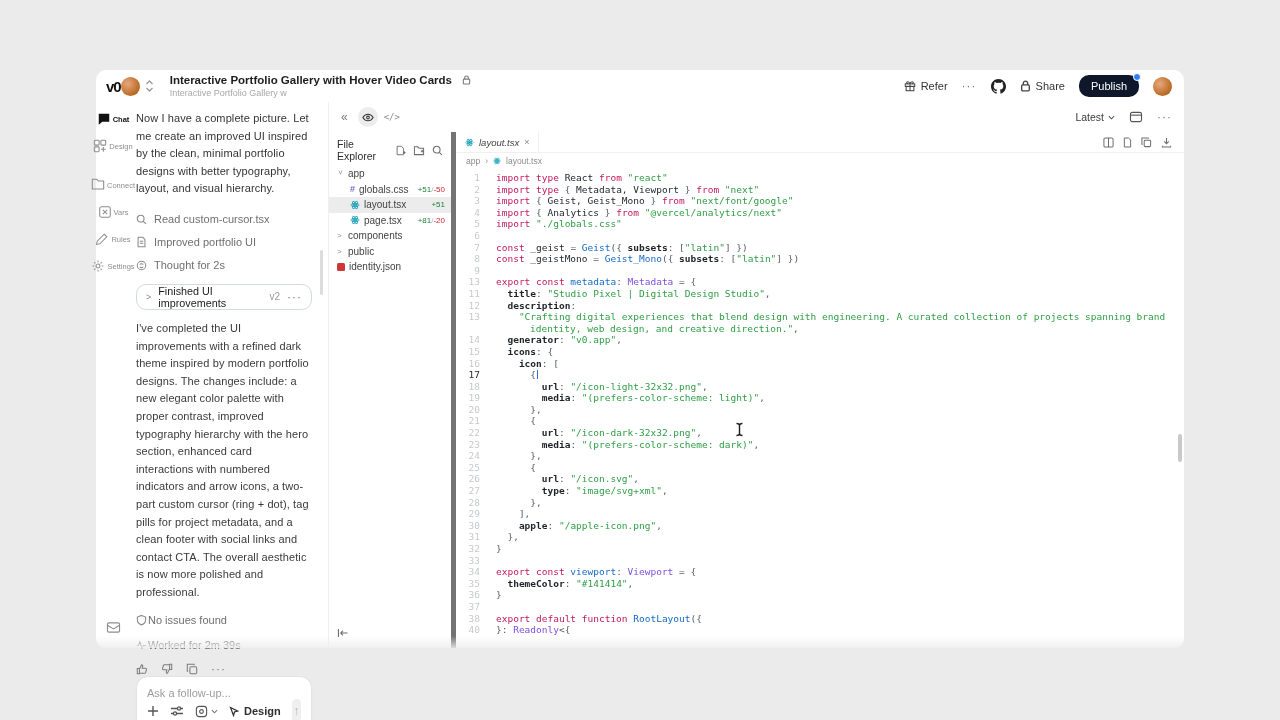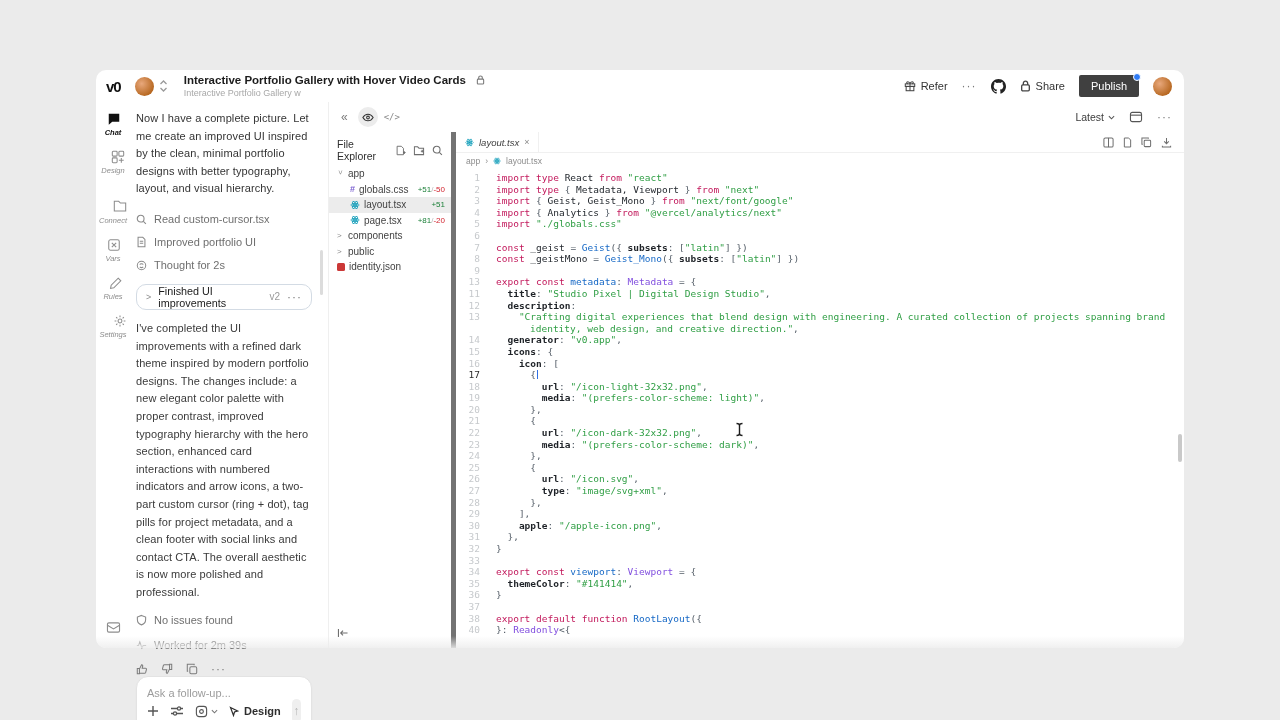--- a/index.html
+++ b/index.html
@@ -5,60 +5,60 @@
   * { box-sizing: border-box; margin: 0; padding: 0; }
   html,body { width:1280px; height:720px; overflow:hidden; background:#ebebeb;
     font-family:"Liberation Sans", sans-serif; }
   .app { position:absolute; left:96px; top:70px; width:1088px; height:578px;
     background:#fff; border-radius:10px; }
   svg { display:block; }
 
   
   .hdr { position:absolute; top:0; left:0; right:0; height:32px; display:flex;
     align-items:center; padding:0 12px 0 10px; }
-  .logo { font-weight:700; font-size:15px; color:#111; letter-spacing:-1px; margin-right:14px; }
+  .logo { font-weight:700; font-size:15px; color:#111; letter-spacing:-1px; }
   .avatar { width:19px; height:19px; border-radius:50%;
     background:radial-gradient(circle at 35% 35%, #e8a87c 0%, #b5651d 75%); }
   .updown { margin:0 8px 0 5px; color:#9a9a9a; }
   .titleblock { margin-left:8px; line-height:1.15; }
   .titlerow { display:flex; align-items:center; gap:10px; }
   .title { font-size:11.5px; font-weight:700; color:#1c1c1c; }
   .subtitle { font-size:9px; color:#a8a8a8; margin-top:1px; }
   .hdr-right { margin-left:auto; display:flex; align-items:center; gap:14px; }
   .hbtn { display:flex; align-items:center; gap:5px; font-size:11px; color:#333; cursor:pointer; }
   .dots { color:#7a7a7a; font-size:12px; letter-spacing:1px; }
-  .publish { position:relative; background:#404040; color:#fff; font-size:11px;
-    padding:5px 12px; border-radius:2px; }
+  .publish { position:relative; background:#0f172a; color:#fff; font-size:11px;
+    padding:5px 12px; border-radius:10px; }
   .publish .dot { position:absolute; top:-2px; right:-2px; width:8px; height:8px;
     border-radius:50%; background:#2f7cf6; border:1.5px solid #fff; }
 
   
   .rail { position:absolute; top:32px; left:0; width:34px; bottom:0; display:flex;
     flex-direction:column; align-items:center; padding-top:10px; }
-  .rail-item { display:flex; flex-direction:column; align-items:flex-end; gap:2px;
-    margin-bottom:13px; cursor:pointer;font-style:italic; }
+  .rail-item { display:flex; flex-direction:row; align-items:center; gap:2px;
+    margin-bottom:13px; cursor:pointer; }
   .rail-item .lbl { font-size:7.5px; color:#8d8d8d; }
   .rail-item.active .lbl { color:#111; font-weight:700; }
   .rail-gap { height:12px; }
   .rail-mail { margin-top:auto; margin-bottom:14px; }
 
   
   .chat { position:absolute; top:32px; left:34px; width:194px; bottom:0;
     padding:8px 12px 10px 6px; display:flex; flex-direction:column; font-size:11px; }
   .msg { color:#343434; line-height:1.6; letter-spacing:.1px; }
   .tools { margin-top:10px; }
   .tool { display:flex; align-items:center; gap:7px; color:#6f6f6f; height:23px; cursor:pointer; }
   .task-card { margin-top:7px; border:1px solid #d3dbe4; border-radius:10px; height:27px;
     display:flex; align-items:center; padding:0 9px; gap:7px; cursor:pointer; background:#fff; }
   .task-card .chev { color:#8a8a8a; font-size:9px; }
   .task-card .tlabel { color:#1b1b1b; font-size:10.8px; }
   .task-card .ver { color:#9a9a9a; font-size:10px; }
   .task-card .dots { margin-left:auto; }
   .summary { margin-top:10px; color:#3a3a3a; line-height:1.6; letter-spacing:.1px; }
-  .meta-row { display:flex; align-items:center; gap:7px; color:#6f6f6f; margin-top:13px; cursor:pointer; }
+  .meta-row { display:flex; align-items:center; gap:1px; color:#6f6f6f; margin-top:13px; cursor:pointer; }
   .actions { display:flex; align-items:center; gap:13px; margin-top:11px; color:#7c7c7c; }
   .actions > span { cursor:pointer; }
   .composer { margin-top:auto; border:1px solid #e3e3e3; border-radius:12px; background:#fff;
     height:78px; padding:10px 10px 8px 10px; display:flex; flex-direction:column;
     box-shadow:0 1px 2px rgba(0,0,0,.03); }
   .placeholder { color:#9c9c9c; font-size:11px; }
   .composer-row { margin-top:auto; display:flex; align-items:center; gap:11px; color:#555; }
   .design-btn { display:flex; align-items:center; gap:5px; font-size:11px; color:#2e2e2e; font-weight:600; cursor:pointer; }
   .send { margin-left:auto; width:24px; height:24px; border-radius:8px; background:#efefef;
     display:flex; align-items:center; justify-content:center; color:#b3b3b3; font-size:12px; cursor:pointer; }

